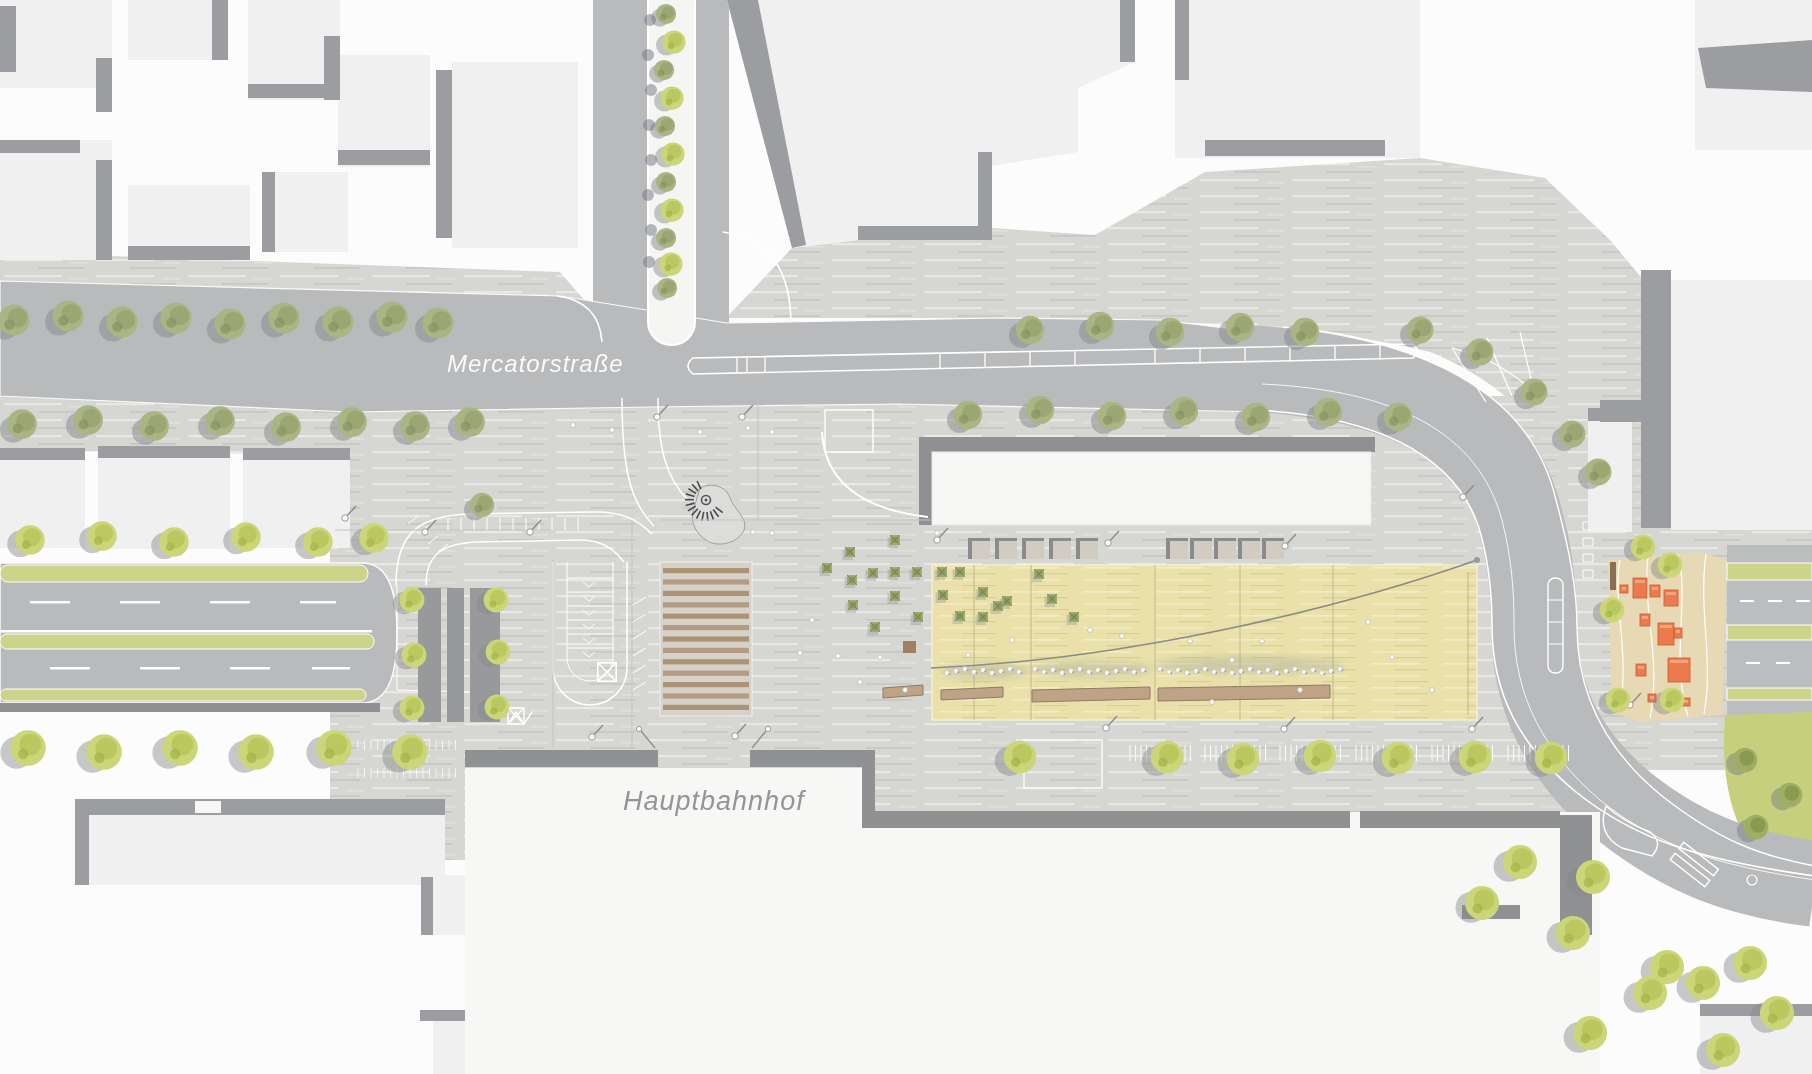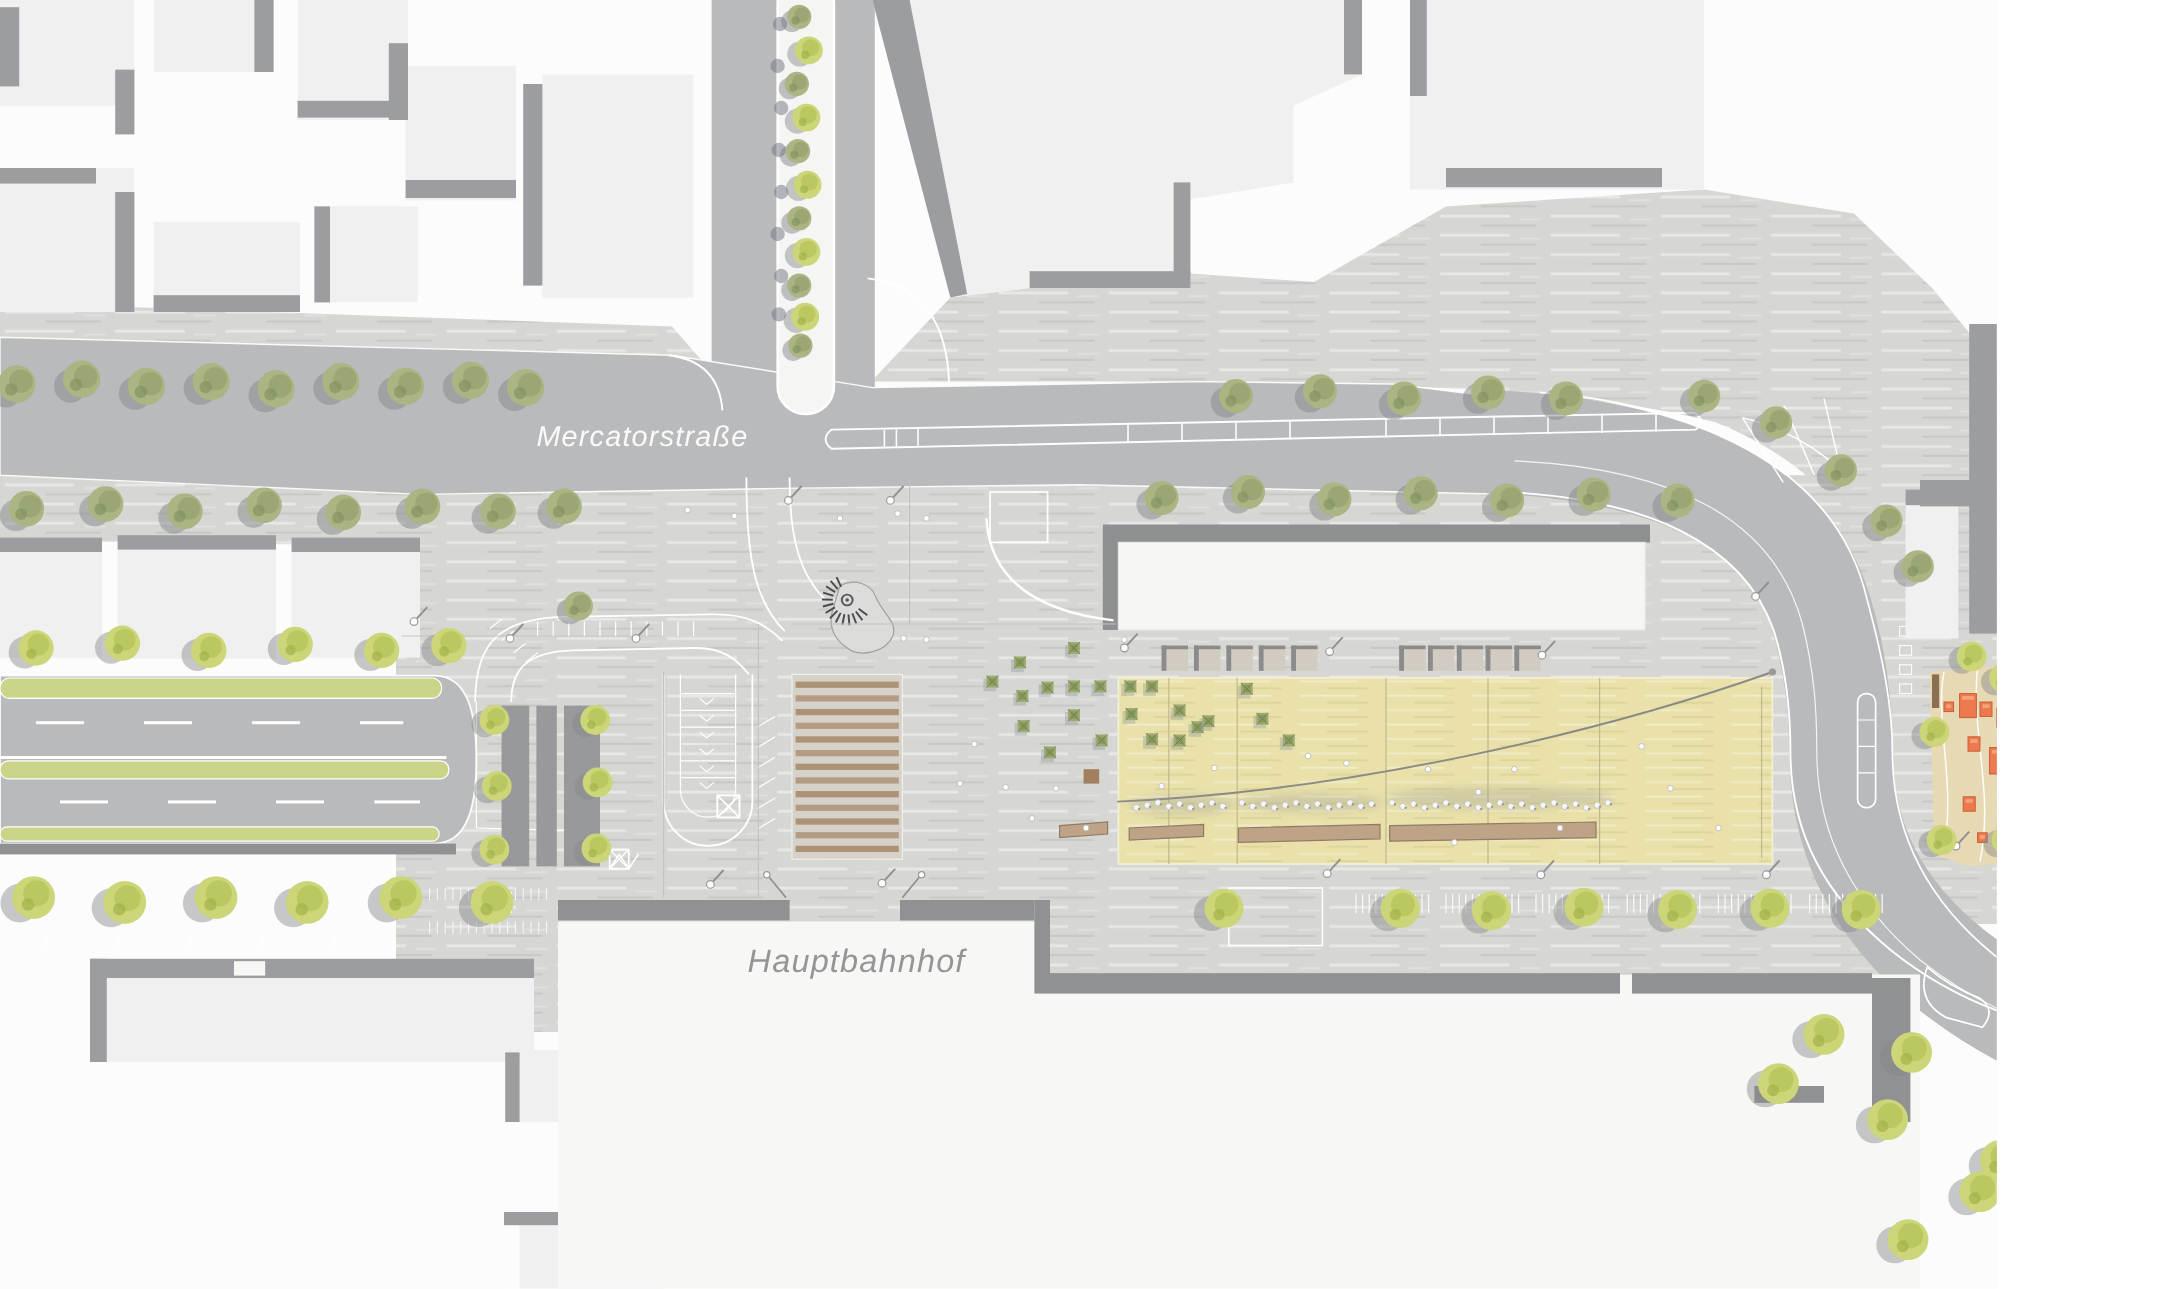--- a/index.html
+++ b/index.html
@@ -1,16 +1,16 @@
 <!DOCTYPE html>
 <html><head>
 <meta charset="utf-8">
 <style>
   html,body{margin:0;padding:0;background:#ffffff;}
-  #stage{position:relative;width:1664px;height:1074px;overflow:hidden;background:#fcfcfc;
+  #stage{position:relative;width:1812px;height:1074px;overflow:hidden;background:#fcfcfc;
          font-family:"Liberation Sans",sans-serif;}
   svg{display:block}
   .street-label{font-family:"Liberation Sans",sans-serif;font-style:italic;font-size:24px;
                 letter-spacing:1px;fill:#fafafa;}
   .station-label{font-family:"Liberation Sans",sans-serif;font-style:italic;font-size:27px;
                  letter-spacing:1px;fill:#959595;}
 </style>
 </head>
 <body>
 

